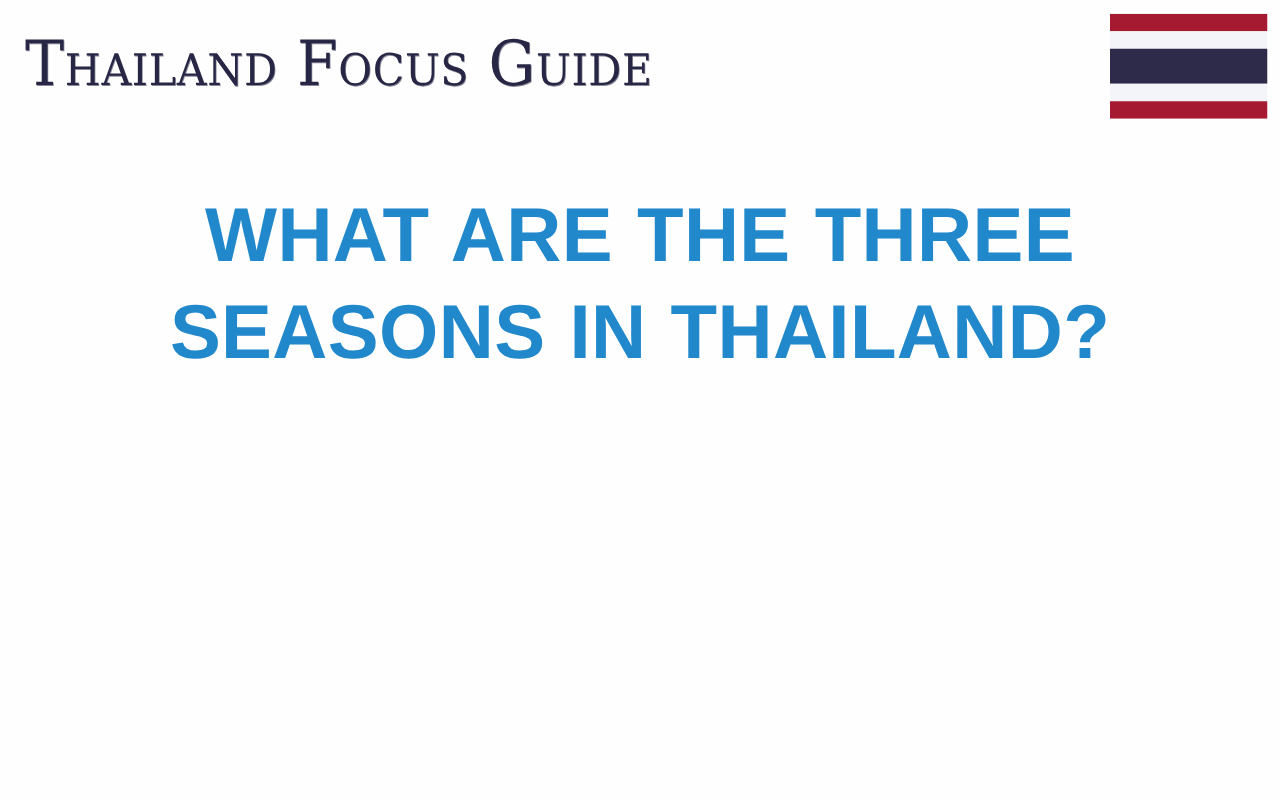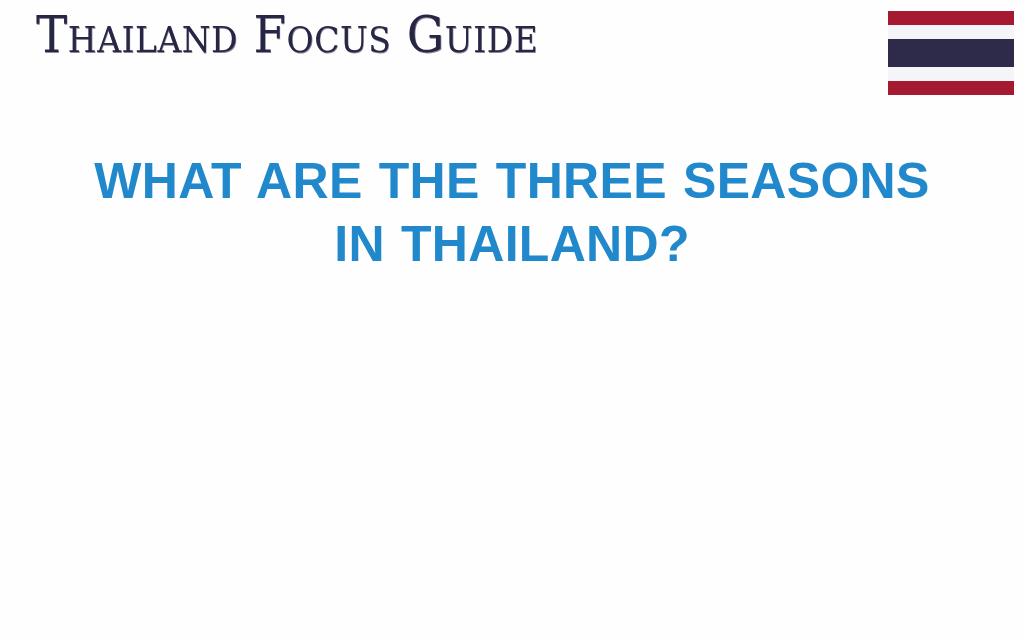--- a/index.html
+++ b/index.html
@@ -27,25 +27,26 @@
   .site-header {
     position: absolute;
     top: 0;
     left: 0;
     width: 1024px;
     height: 106px;
   }
 
   .brand-logo {
     position: absolute;
-    left: 36px;
+    left: 20px;
     top: 12px;
     width: 520px;
     height: 78px;
     display: flex;
+    align-items: center;
     text-decoration: none;
     cursor: pointer;
   }
 
   .brand-logo-text {
     font-family: "DejaVu Serif", "Liberation Serif", serif;
     font-size: 47px;
     line-height: 1;
     font-weight: 400;
     font-variant: small-caps;
@@ -79,21 +80,21 @@
     top: 150px;
     left: 0;
     width: 1024px;
   }
 
   .article-title {
     margin: 0;
     padding: 0 90px;
     text-align: center;
     font-family: "Liberation Sans", sans-serif;
-    font-size: 50px;
+    font-size: 61px;
     font-weight: 700;
     line-height: 1.26;
     letter-spacing: 0.3px;
     color: #2188CC;
     text-transform: uppercase;
     word-spacing: 2px;
   }
 
   
   .article-body {

